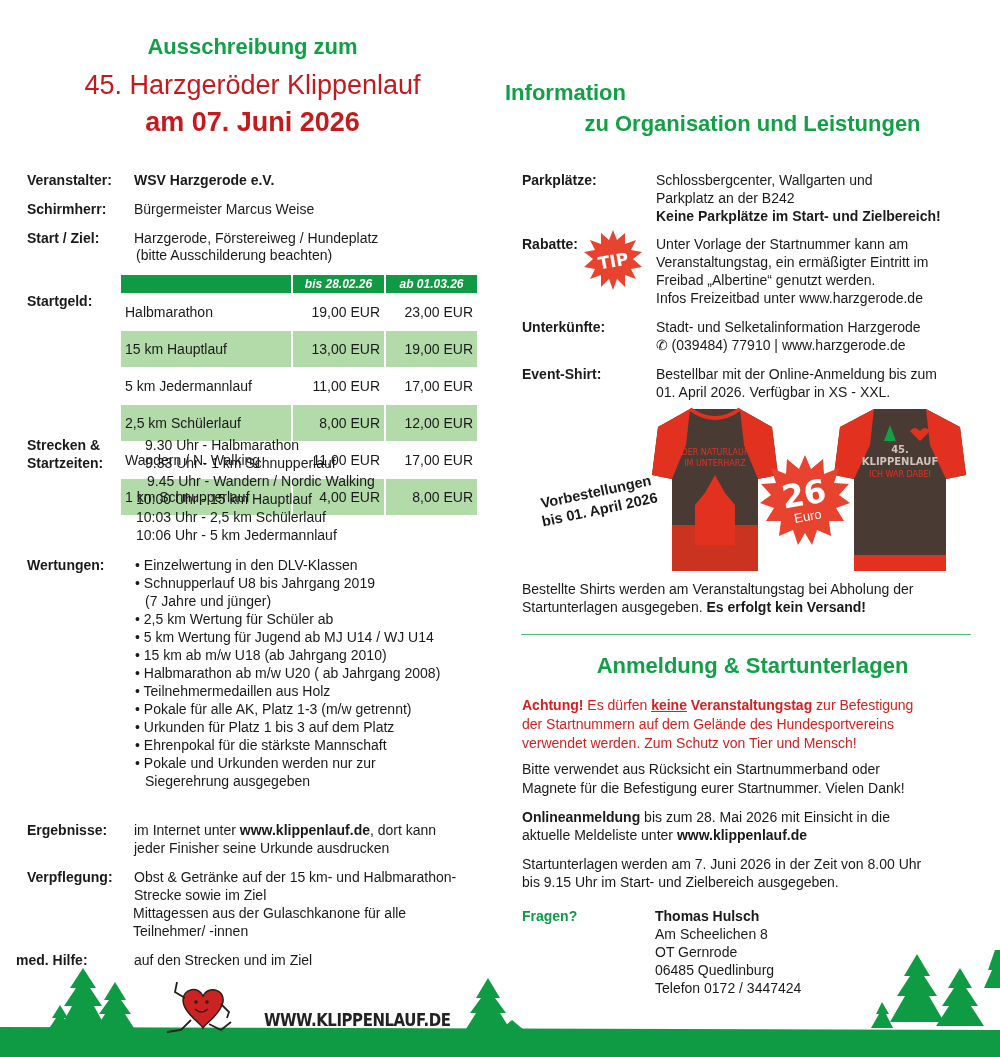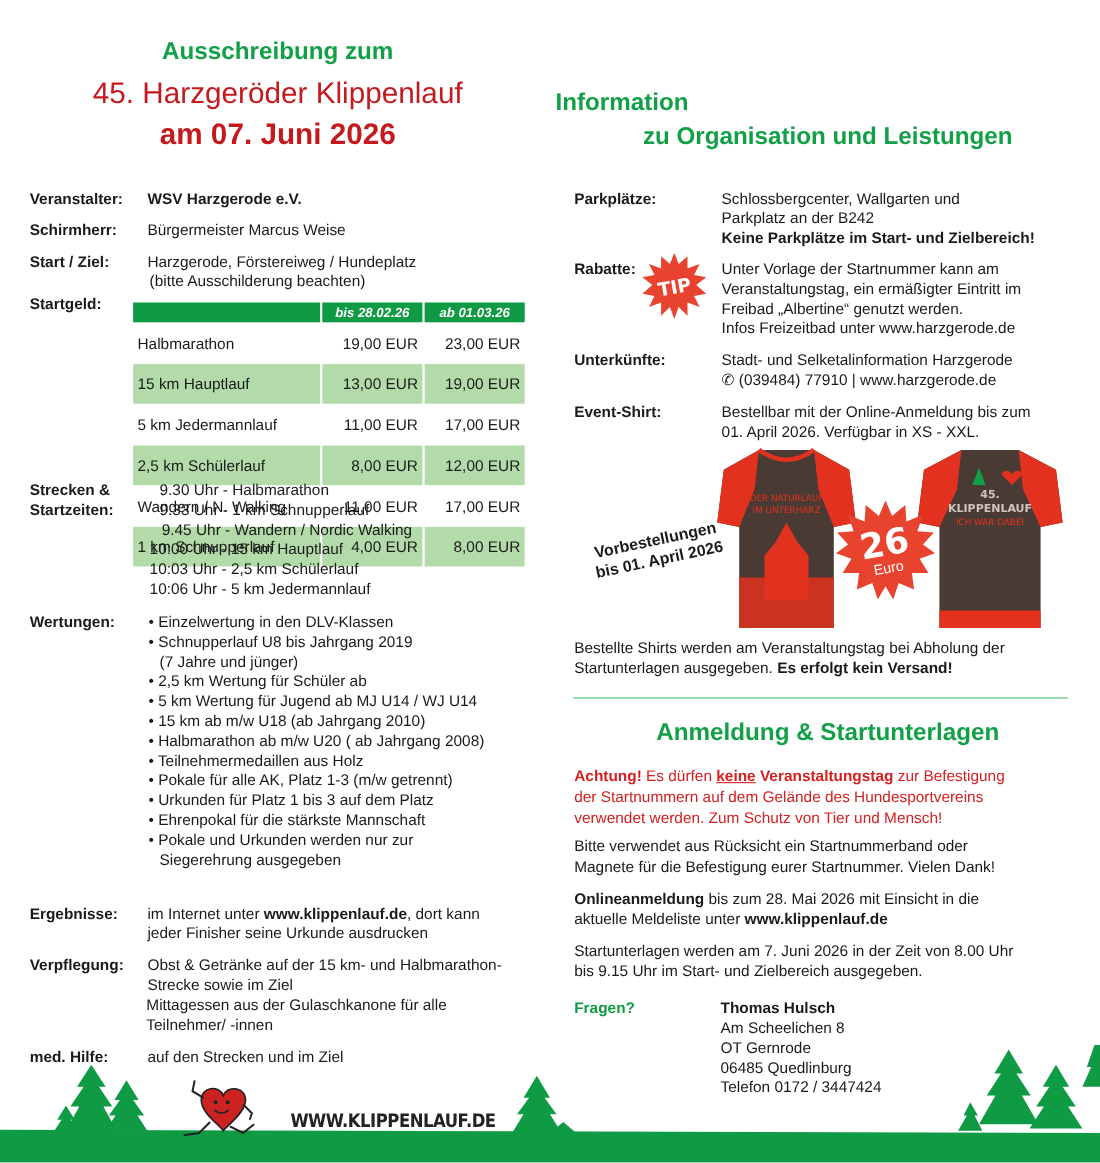--- a/index.html
+++ b/index.html
@@ -56,21 +56,21 @@
 <div class="label" style="left:27px;top:171px;">Veranstalter:</div>
 <div class="val b" style="left:134px;top:171px;">WSV Harzgerode e.V.</div>
 
 <div class="label" style="left:27px;top:200px;">Schirmherr:</div>
 <div class="val" style="left:134px;top:200px;">Bürgermeister Marcus Weise</div>
 
 <div class="label" style="left:27px;top:229px;">Start / Ziel:</div>
 <div class="val" style="left:134px;top:229px;">Harzgerode, Förstereiweg / Hundeplatz</div>
 <div class="val" style="left:136px;top:246px;">(bitte Ausschilderung beachten)</div>
 
-<div class="label" style="left:27px;top:267px;">Startgeld:</div>
+<div class="label" style="left:27px;top:292px;">Startgeld:</div>
 <table class="ptable">
   <thead>
     <tr>
       <th class="c0"></th>
       <th class="c1">bis 28.02.26</th>
       <th class="c2">ab 01.03.26</th>
     </tr>
   </thead>
   <tbody>
     <tr>
@@ -137,21 +137,21 @@
   <span>im Internet unter </span><span class="b">www.klippenlauf.de</span><span>, dort kann</span>
 </div>
 <div class="val" style="left:134px;top:839px;">jeder Finisher seine Urkunde ausdrucken</div>
 
 <div class="label" style="left:27px;top:868px;">Verpflegung:</div>
 <div class="val" style="left:134px;top:868px;">Obst &amp; Getränke auf der 15 km- und Halbmarathon-</div>
 <div class="val" style="left:134px;top:886px;">Strecke sowie im Ziel</div>
 <div class="val" style="left:133px;top:904px;">Mittagessen aus der Gulaschkanone für alle</div>
 <div class="val" style="left:133px;top:922px;">Teilnehmer/ -innen</div>
 
-<div class="label" style="left:27px;top:951px;">med. Hilfe:</div>
+<div class="label" style="left:16px;top:951px;">med. Hilfe:</div>
 <div class="val" style="left:134px;top:951px;">auf den Strecken und im Ziel</div>
 
 <div class="abs rh1">Information</div>
 <div class="abs rh2">zu Organisation und Leistungen</div>
 
 <div class="label" style="left:522px;top:171px;">Parkplätze:</div>
 <div class="val" style="left:656px;top:171px;">Schlossbergcenter, Wallgarten und</div>
 <div class="val" style="left:656px;top:189px;">Parkplatz an der B242</div>
 <div class="val b" style="left:656px;top:207px;">Keine Parkplätze im Start- und Zielbereich!</div>
 

